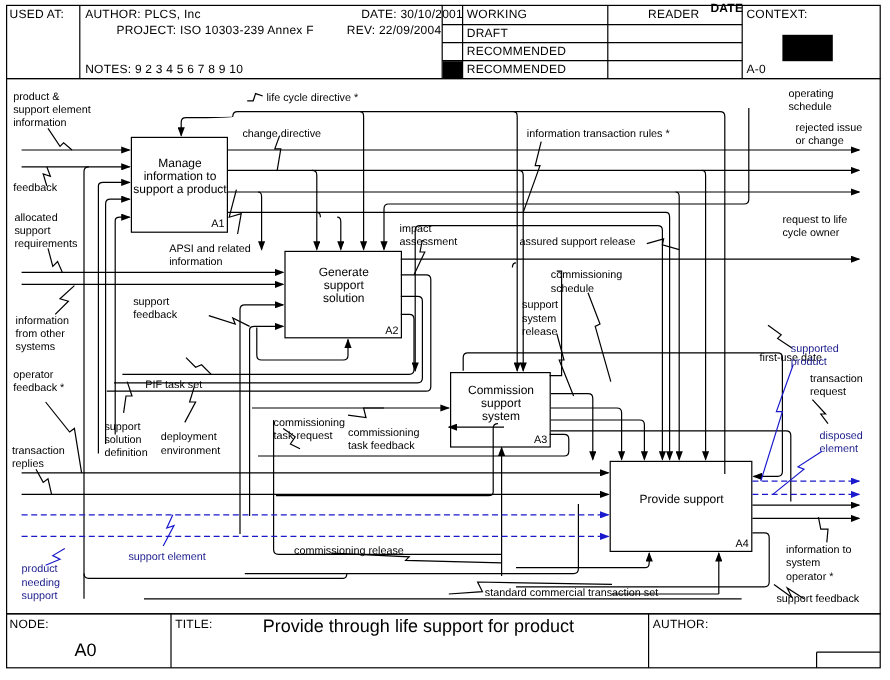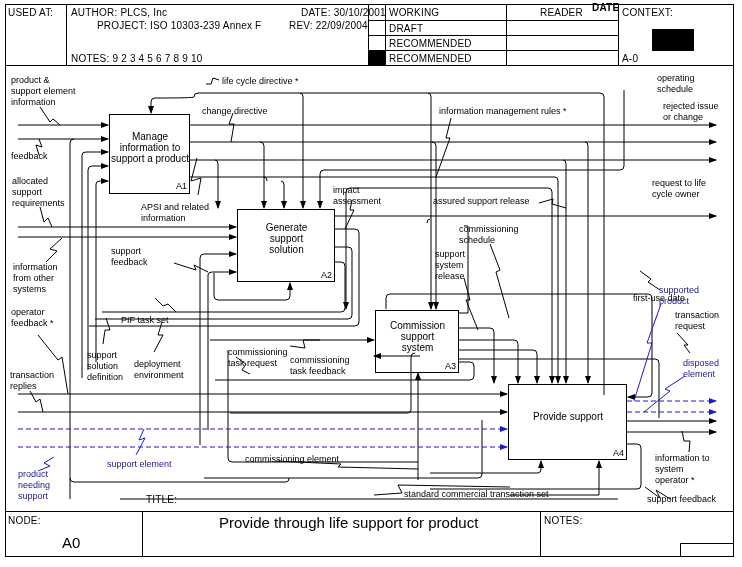--- a/index.html
+++ b/index.html
@@ -211,21 +211,21 @@
 <div class="lbl" style="left:11px; top:307px;">operator
 feedback *</div>
 <div class="lbl" style="left:10px; top:370px;">transaction
 replies</div>
 <div class="lbl blue" style="left:18px; top:469px;">product
 needing
 support</div>
 <div class="lbl blue" style="left:107px; top:459px;">support element</div>
 <div class="lbl" style="left:222px; top:76px;">life cycle directive *</div>
 <div class="lbl" style="left:202px; top:106px;">change directive</div>
-<div class="lbl" style="left:439px; top:106px;">information management rules *</div>
+<div class="lbl" style="left:439px; top:106px;">information transaction rules *</div>
 <div class="lbl" style="left:657px; top:73px;">operating
 schedule</div>
 <div class="lbl" style="left:663px; top:101px;">rejected issue
 or change</div>
 <div class="lbl" style="left:652px; top:178px;">request to life
 cycle owner</div>
 <div class="lbl" style="left:141px; top:202px;">APSI and related
 information</div>
 <div class="lbl" style="left:333px; top:185px;">impact
 assessment</div>
@@ -247,24 +247,24 @@
 <div class="lbl blue" style="left:659px; top:285px;">supported
 product</div>
 <div class="lbl" style="left:675px; top:310px;">transaction
 request</div>
 <div class="lbl blue" style="left:683px; top:358px;">disposed
 element</div>
 <div class="lbl" style="left:228px; top:347px;">commissioning
 task request</div>
 <div class="lbl" style="left:290px; top:355px;">commissioning
 task feedback</div>
-<div class="lbl" style="left:245px; top:454px;">commissioning element</div>
+<div class="lbl" style="left:245px; top:454px;">commissioning release</div>
 <div class="lbl" style="left:360px; top:489px;margin-left:44px;">standard commercial transaction set</div>
 <div class="lbl" style="left:655px; top:453px;">information to
 system
 operator *</div>
 <div class="lbl" style="left:647px; top:494px;">support feedback</div>
 
 <div class="hdr" style="left:8px; top:515px;">NODE:</div>
 <div class="node-big" style="left:62px; top:534px;">A0</div>
-<div class="hdr" style="left:146px; top:494px;">TITLE:</div>
+<div class="hdr" style="left:146px; top:515px;">TITLE:</div>
 <div class="title-big" style="left:208px; top:514px;margin-left:11px;">Provide through life support for product</div>
-<div class="hdr" style="left:544px; top:515px;">NOTES:</div>
+<div class="hdr" style="left:544px; top:515px;">AUTHOR:</div>
 
 </body></html>

